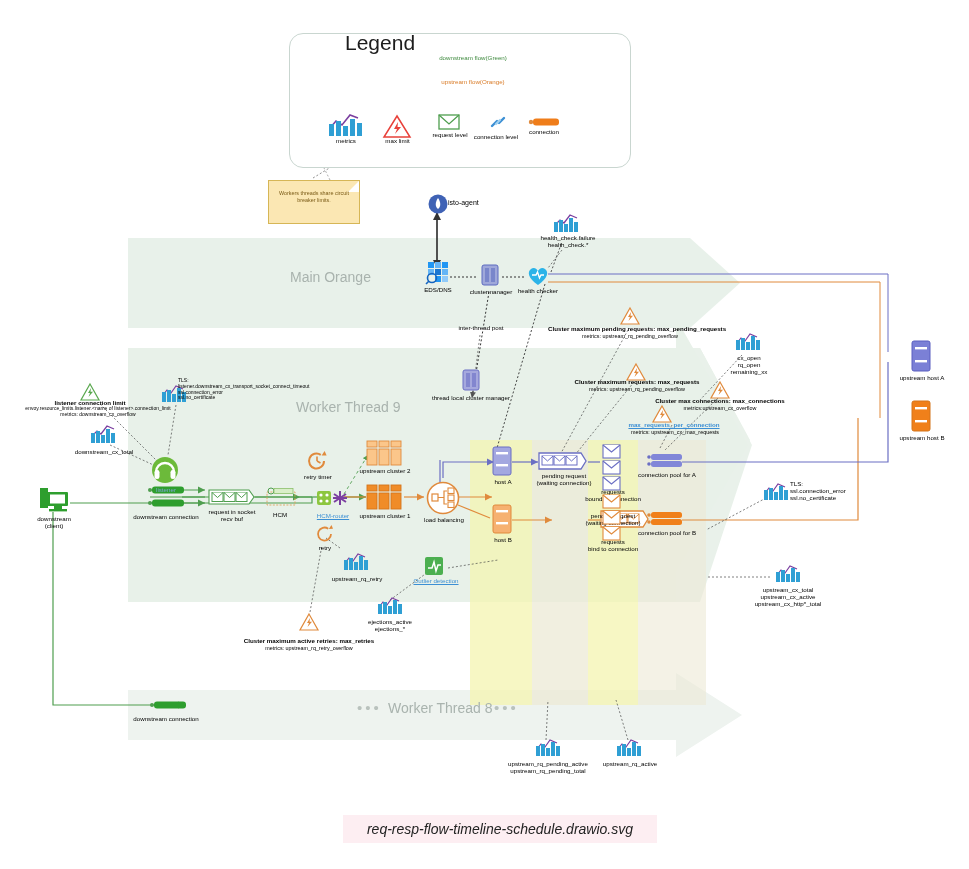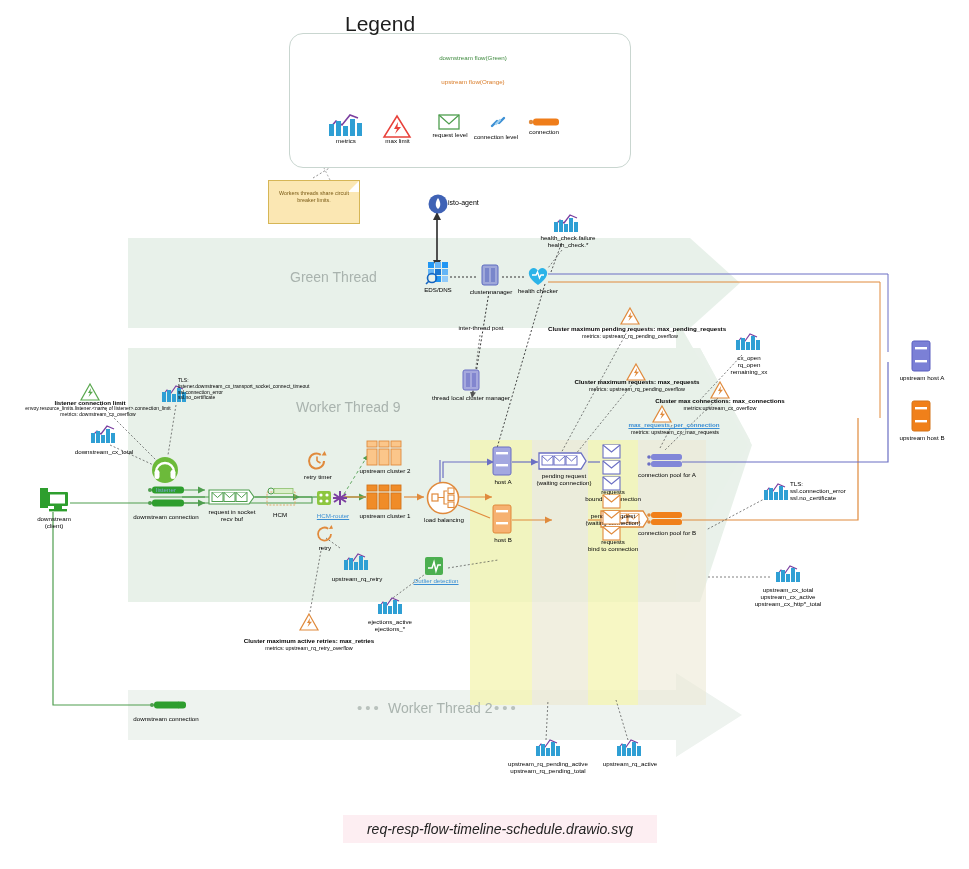--- a/index.html
+++ b/index.html
@@ -10,21 +10,21 @@
   .tiny{font-size:6.2px;}
   .xs{font-size:7px;}
   .bold{font-weight:bold;}
   .green{color:#3f8a3f;}
   .orange{color:#d97b27;}
   .link{color:#3c8fd4;text-decoration:underline;}
   svg{position:absolute;left:0;top:0;overflow:visible;}
   #bgsvg{width:969px;height:869px;}
   .legendbox{left:289px;top:33px;width:340px;height:133px;border:1px solid #c9d6d0;
              border-radius:14px;background:#fff;}
-  .legendtitle{left:345px;top:12px;font-size:21px;color:#1d1d1d;}
+  .legendtitle{left:345px;top:31px;font-size:21px;color:#1d1d1d;}
   .note{left:268px;top:180px;width:90px;height:42px;background:#fbe7b3;
         border:1px solid #d6b656;}
   .note .corner{position:absolute;right:0;top:0;width:0;height:0;
         border-left:11px solid transparent;border-bottom:11px solid #fff;}
   .notetxt{position:absolute;left:4px;top:9px;width:82px;text-align:center;
         font-size:5.4px;color:#7a5a16;line-height:1.35;}
   .footer{left:343px;top:815px;width:314px;height:28px;background:#fdeef2;
           display:flex;align-items:center;justify-content:center;}
   .footer span{font-style:italic;font-size:14px;color:#222;}
   .threadlbl{font-size:14px;color:#a9b3ae;}
@@ -211,23 +211,23 @@
     <rect x="5" y="2.5" width="26" height="7" rx="3" fill="#ef7d1a"></rect>
   </svg>
 </div>
 <div class="lbl tiny" style="left:518px;top:128px;width:52px;">connection</div>
 
 <div class="abs note">
   <div class="corner"></div>
   <div class="notetxt">Workers threads share circuit breaker limits.</div>
 </div>
 
-<div class="abs threadlbl" style="left:290px;top:269px;">Green Thread</div>
+<div class="abs threadlbl" style="left:290px;top:269px;">Main Orange</div>
 <div class="abs threadlbl" style="left:296px;top:399px;">Worker Thread 9</div>
-<div class="abs threadlbl" style="left:388px;top:700px;">Worker Thread 2</div>
+<div class="abs threadlbl" style="left:388px;top:700px;">Worker Thread 8</div>
 <div class="abs dots" style="left:357px;top:699px;">•••</div>
 <div class="abs dots" style="left:494px;top:699px;">•••</div>
 
 <div class="abs" style="left:428px;top:194px;">
   <svg width="20" height="20">
     <circle cx="10" cy="10" r="9.5" fill="#3f62b5"></circle>
     <path d="M10,4 C7,8 7,13 10,15 C13,13 13,8 10,4 Z" fill="#fff"></path>
   </svg>
 </div>
 <div class="abs xs" style="left:448px;top:199px;">isto-agent</div>

